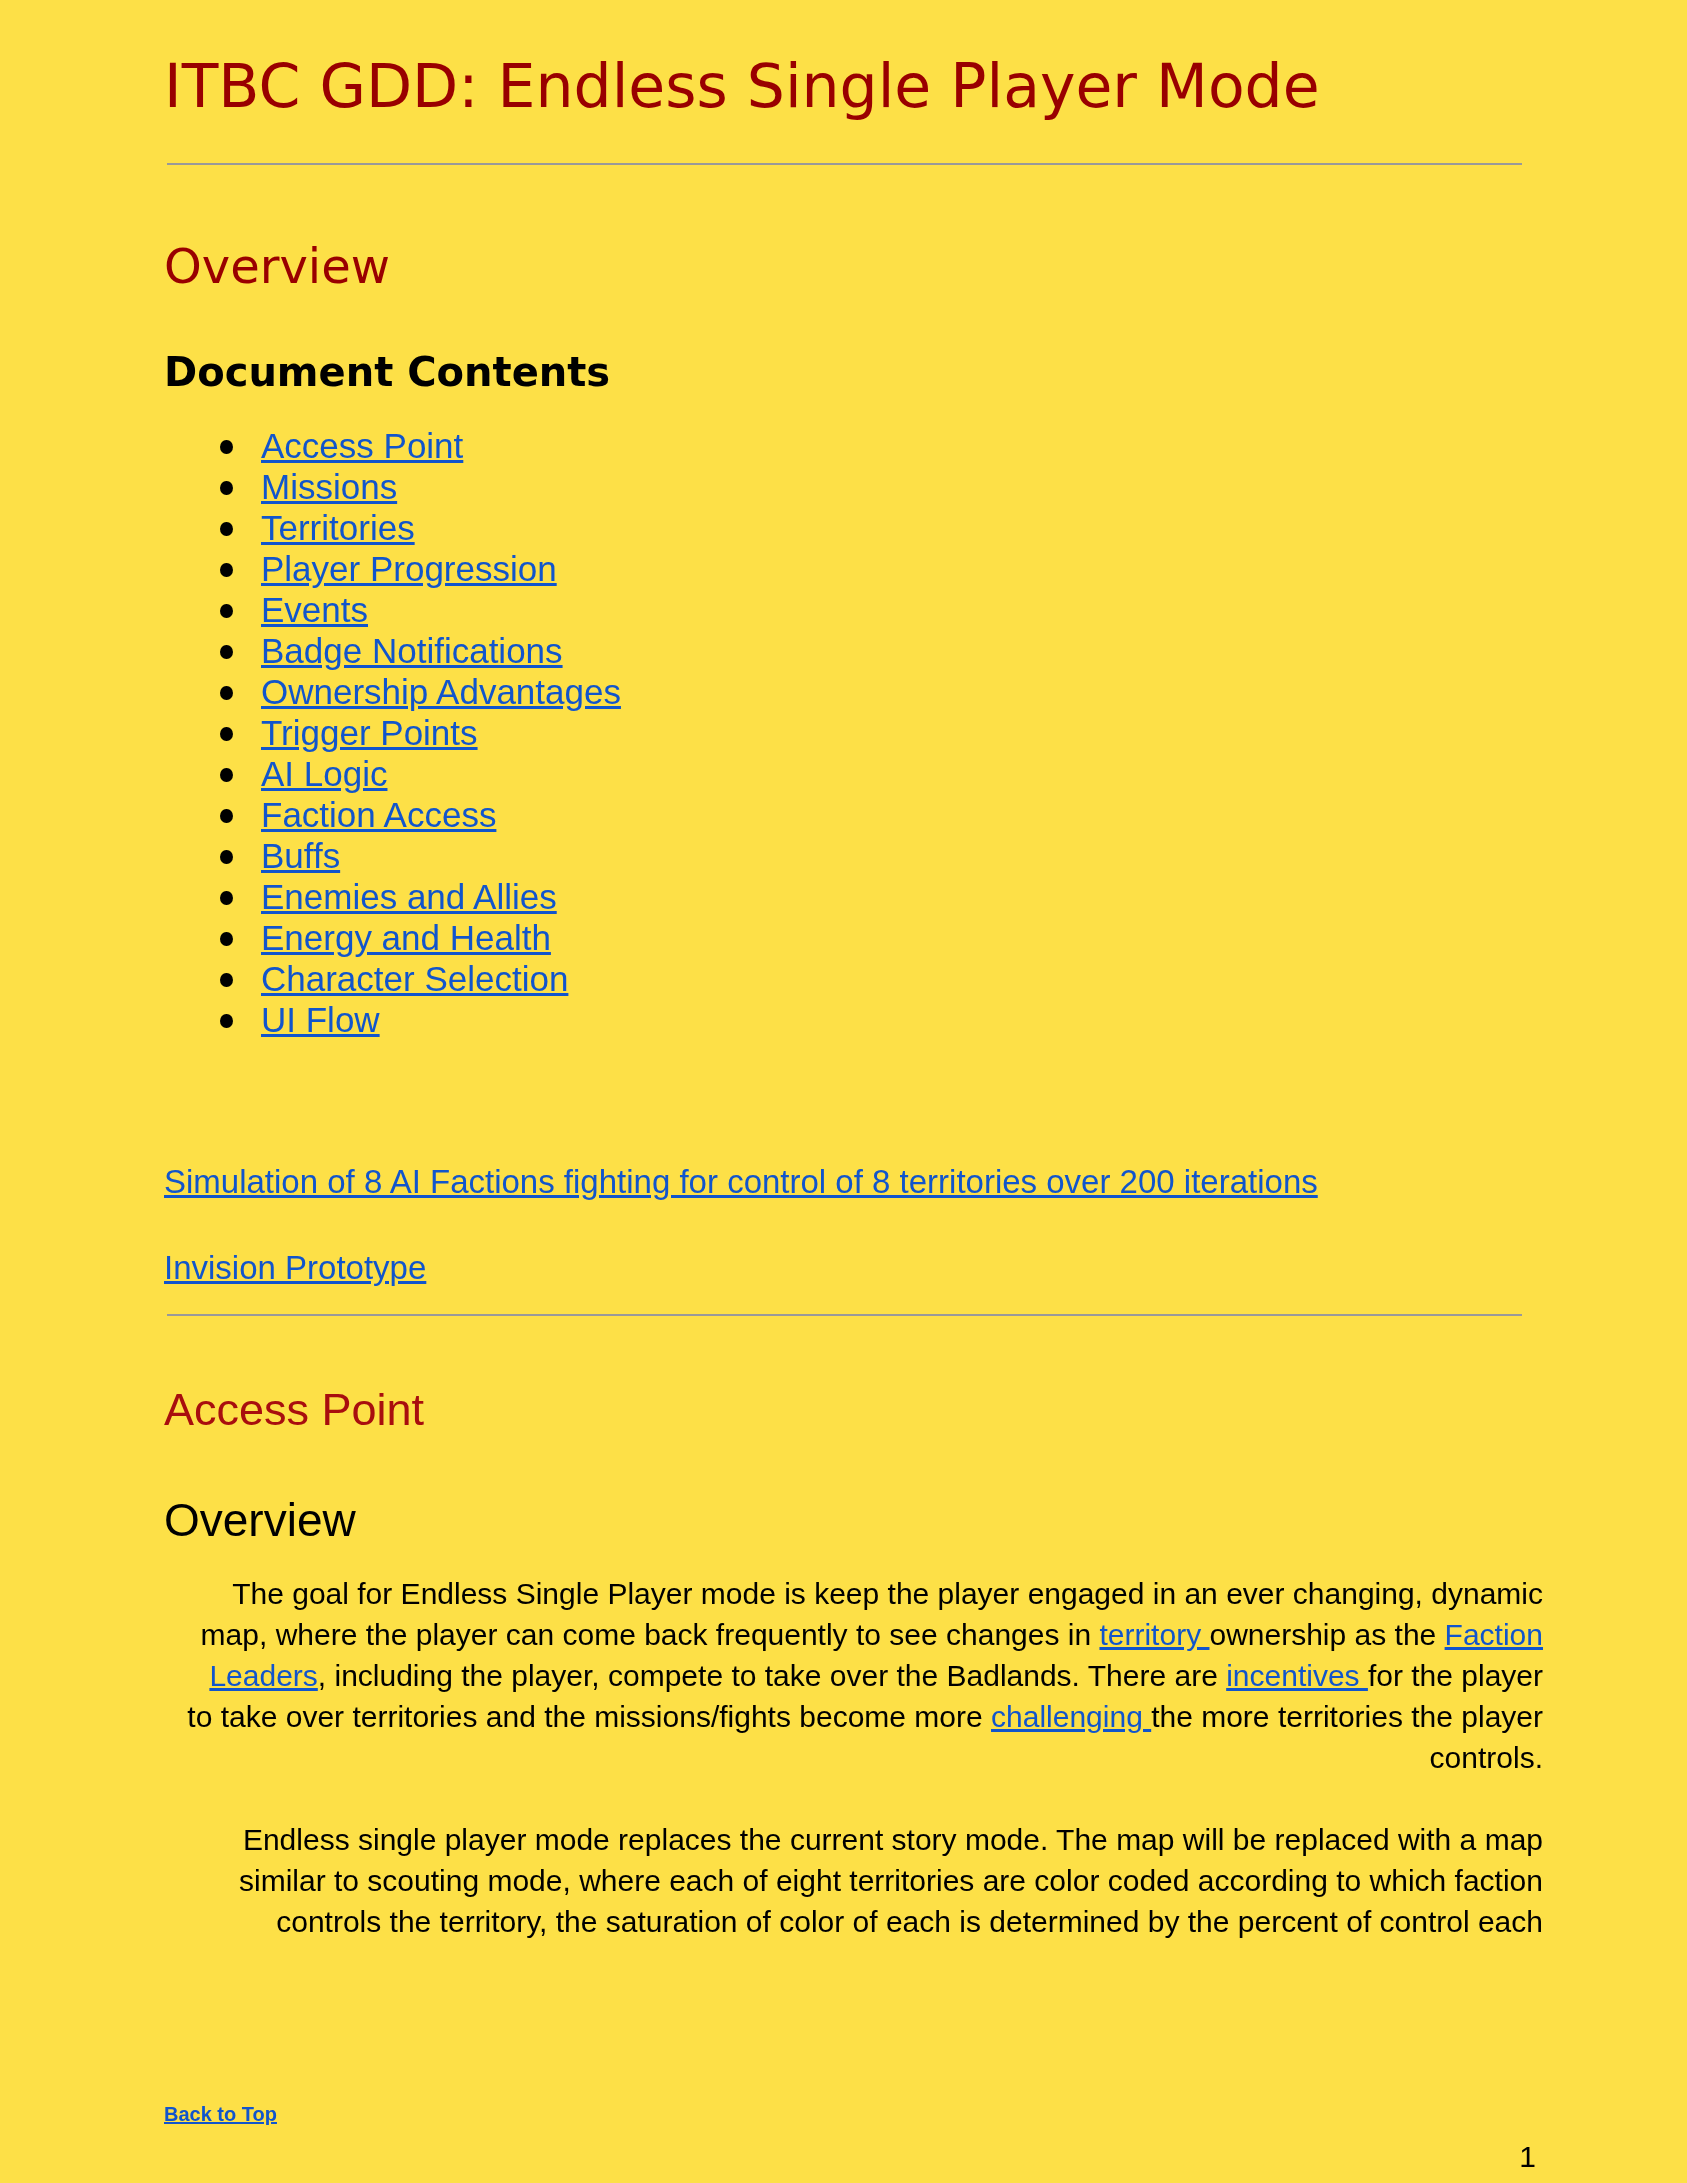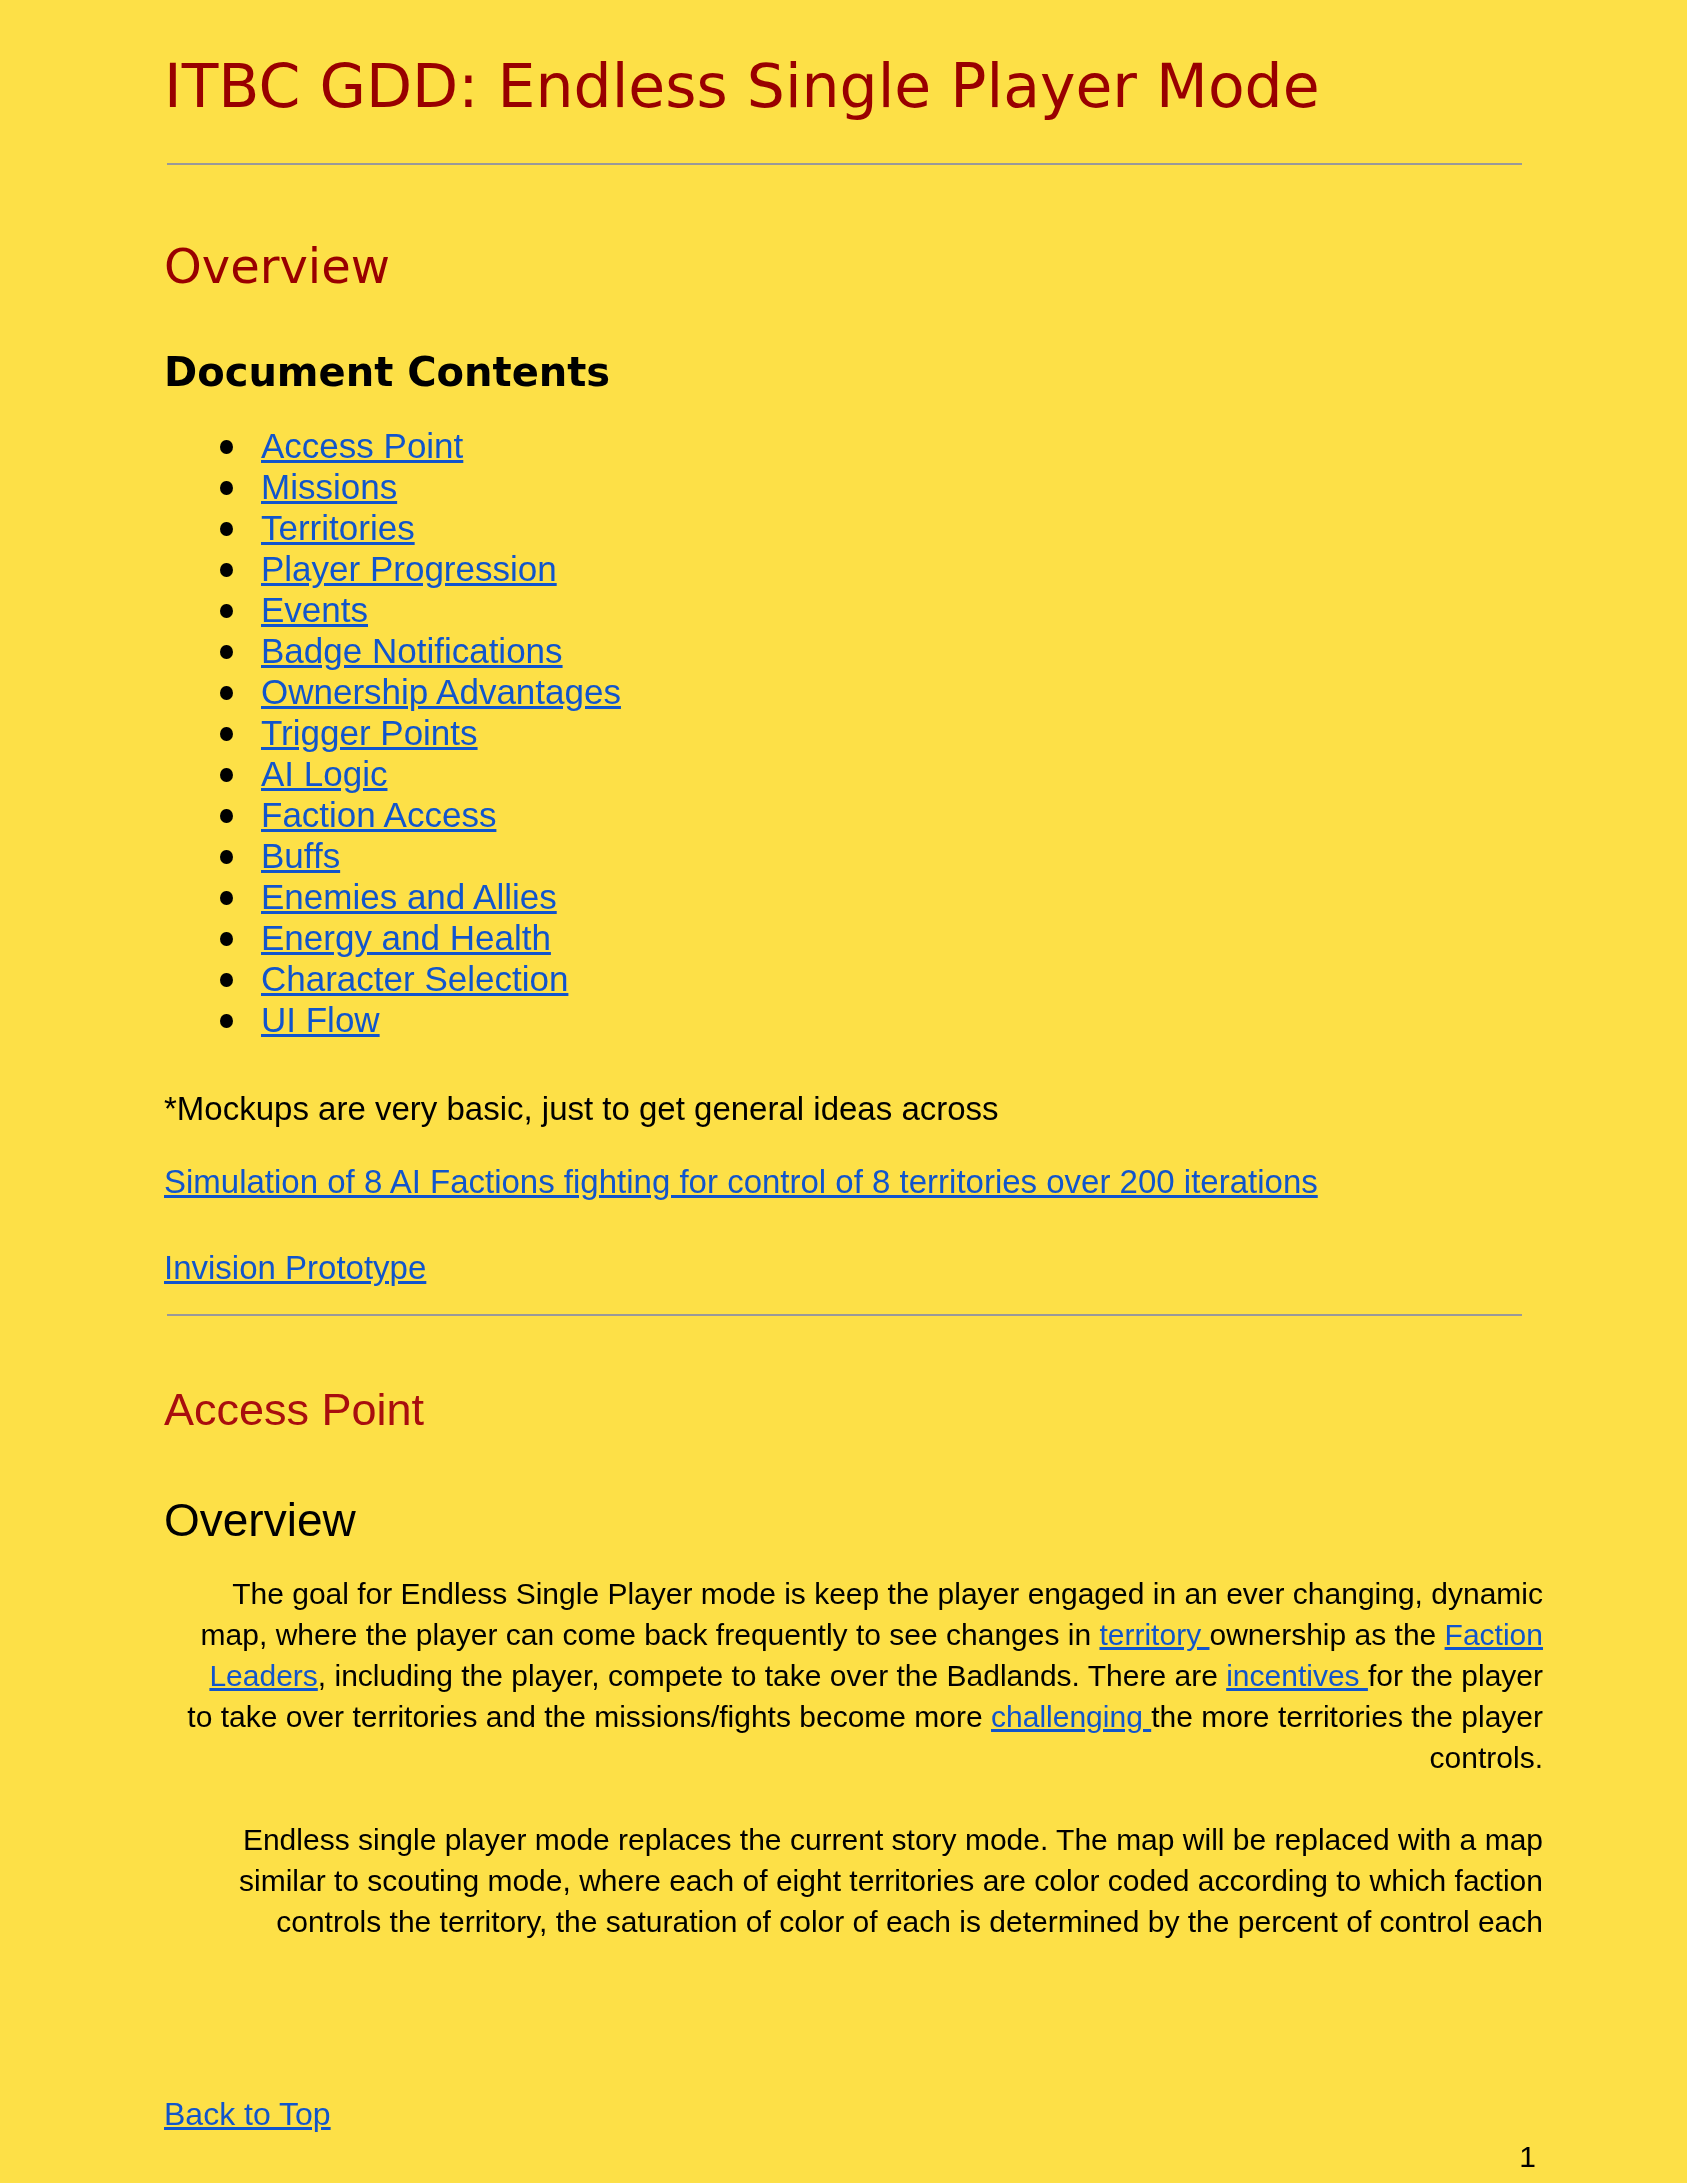--- a/index.html
+++ b/index.html
@@ -73,21 +73,21 @@
     top:1494px;
     font-size:46px; line-height:1.15; font-weight:400;
     color:var(--text-black,#000);
   }
 
   .body-par { font-size:30px; line-height:41px; }
   .par-goal    { top:1573px; }
   .par-endless { top:1819px; }
   .tline { height:41px; white-space:nowrap;text-align:right; }
 
-  .back-top { top:2094px; font-size:32px; line-height:41px; }
+  .back-top { top:2094px; font-size:20px; line-height:41px;font-weight:bold; }
   .page-number {
     position:absolute; top:2142px; right:151px; left:auto; width:auto;
     font-size:30px; line-height:30px; color:#000;
   }
 </style>
 </head>
 <body>
 
 <div class="page">
 
@@ -170,21 +170,20 @@
         <span class="bullet"></span>
         <span class="toc-label doc-link">Character Selection</span>
       </li>
 
       <li>
         <span class="bullet"></span>
         <span class="toc-label doc-link">UI Flow</span>
       </li>
     </ul>
 
-  <div class="abs note">*Mockups are very basic, just to get general ideas across</div>
 
   <div class="abs standalone-link sim-link">
     <span class="doc-link">Simulation of 8 AI Factions fighting for control of 8 territories over 200 iterations</span>
   </div>
 
   <div class="abs standalone-link inv-link">
     <span class="doc-link">Invision Prototype</span>
   </div>
 
   <div class="hrule hr2 abs"></div>

